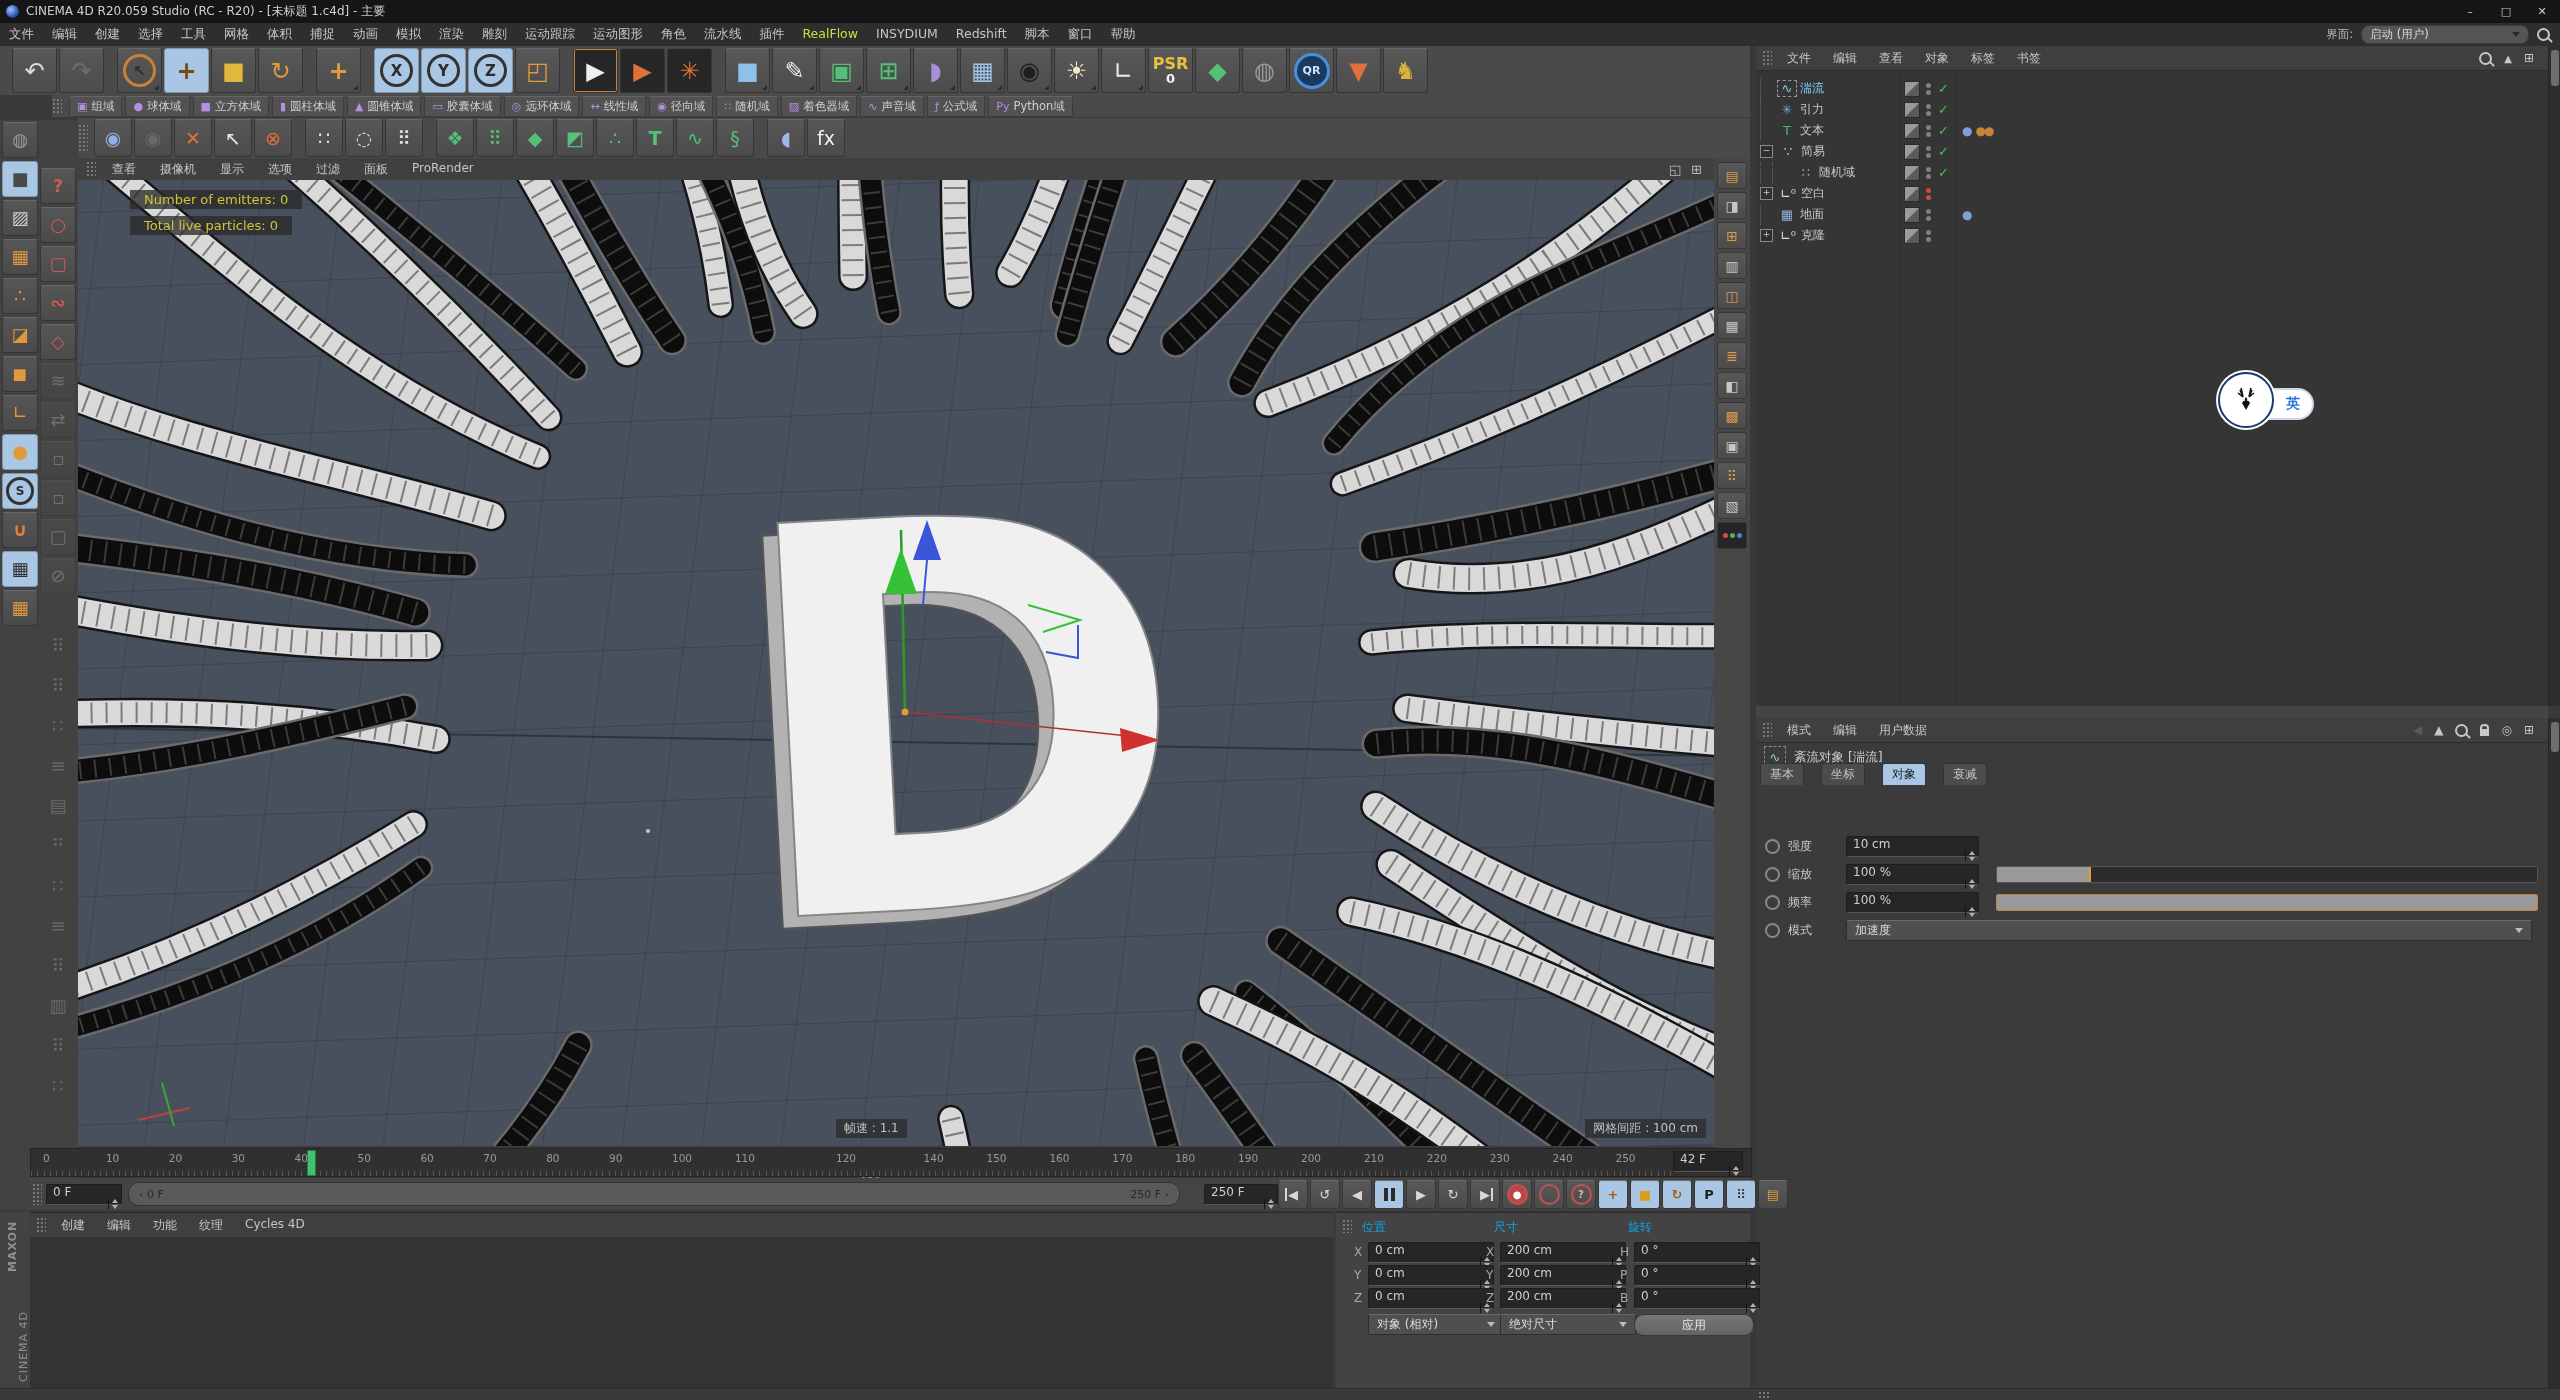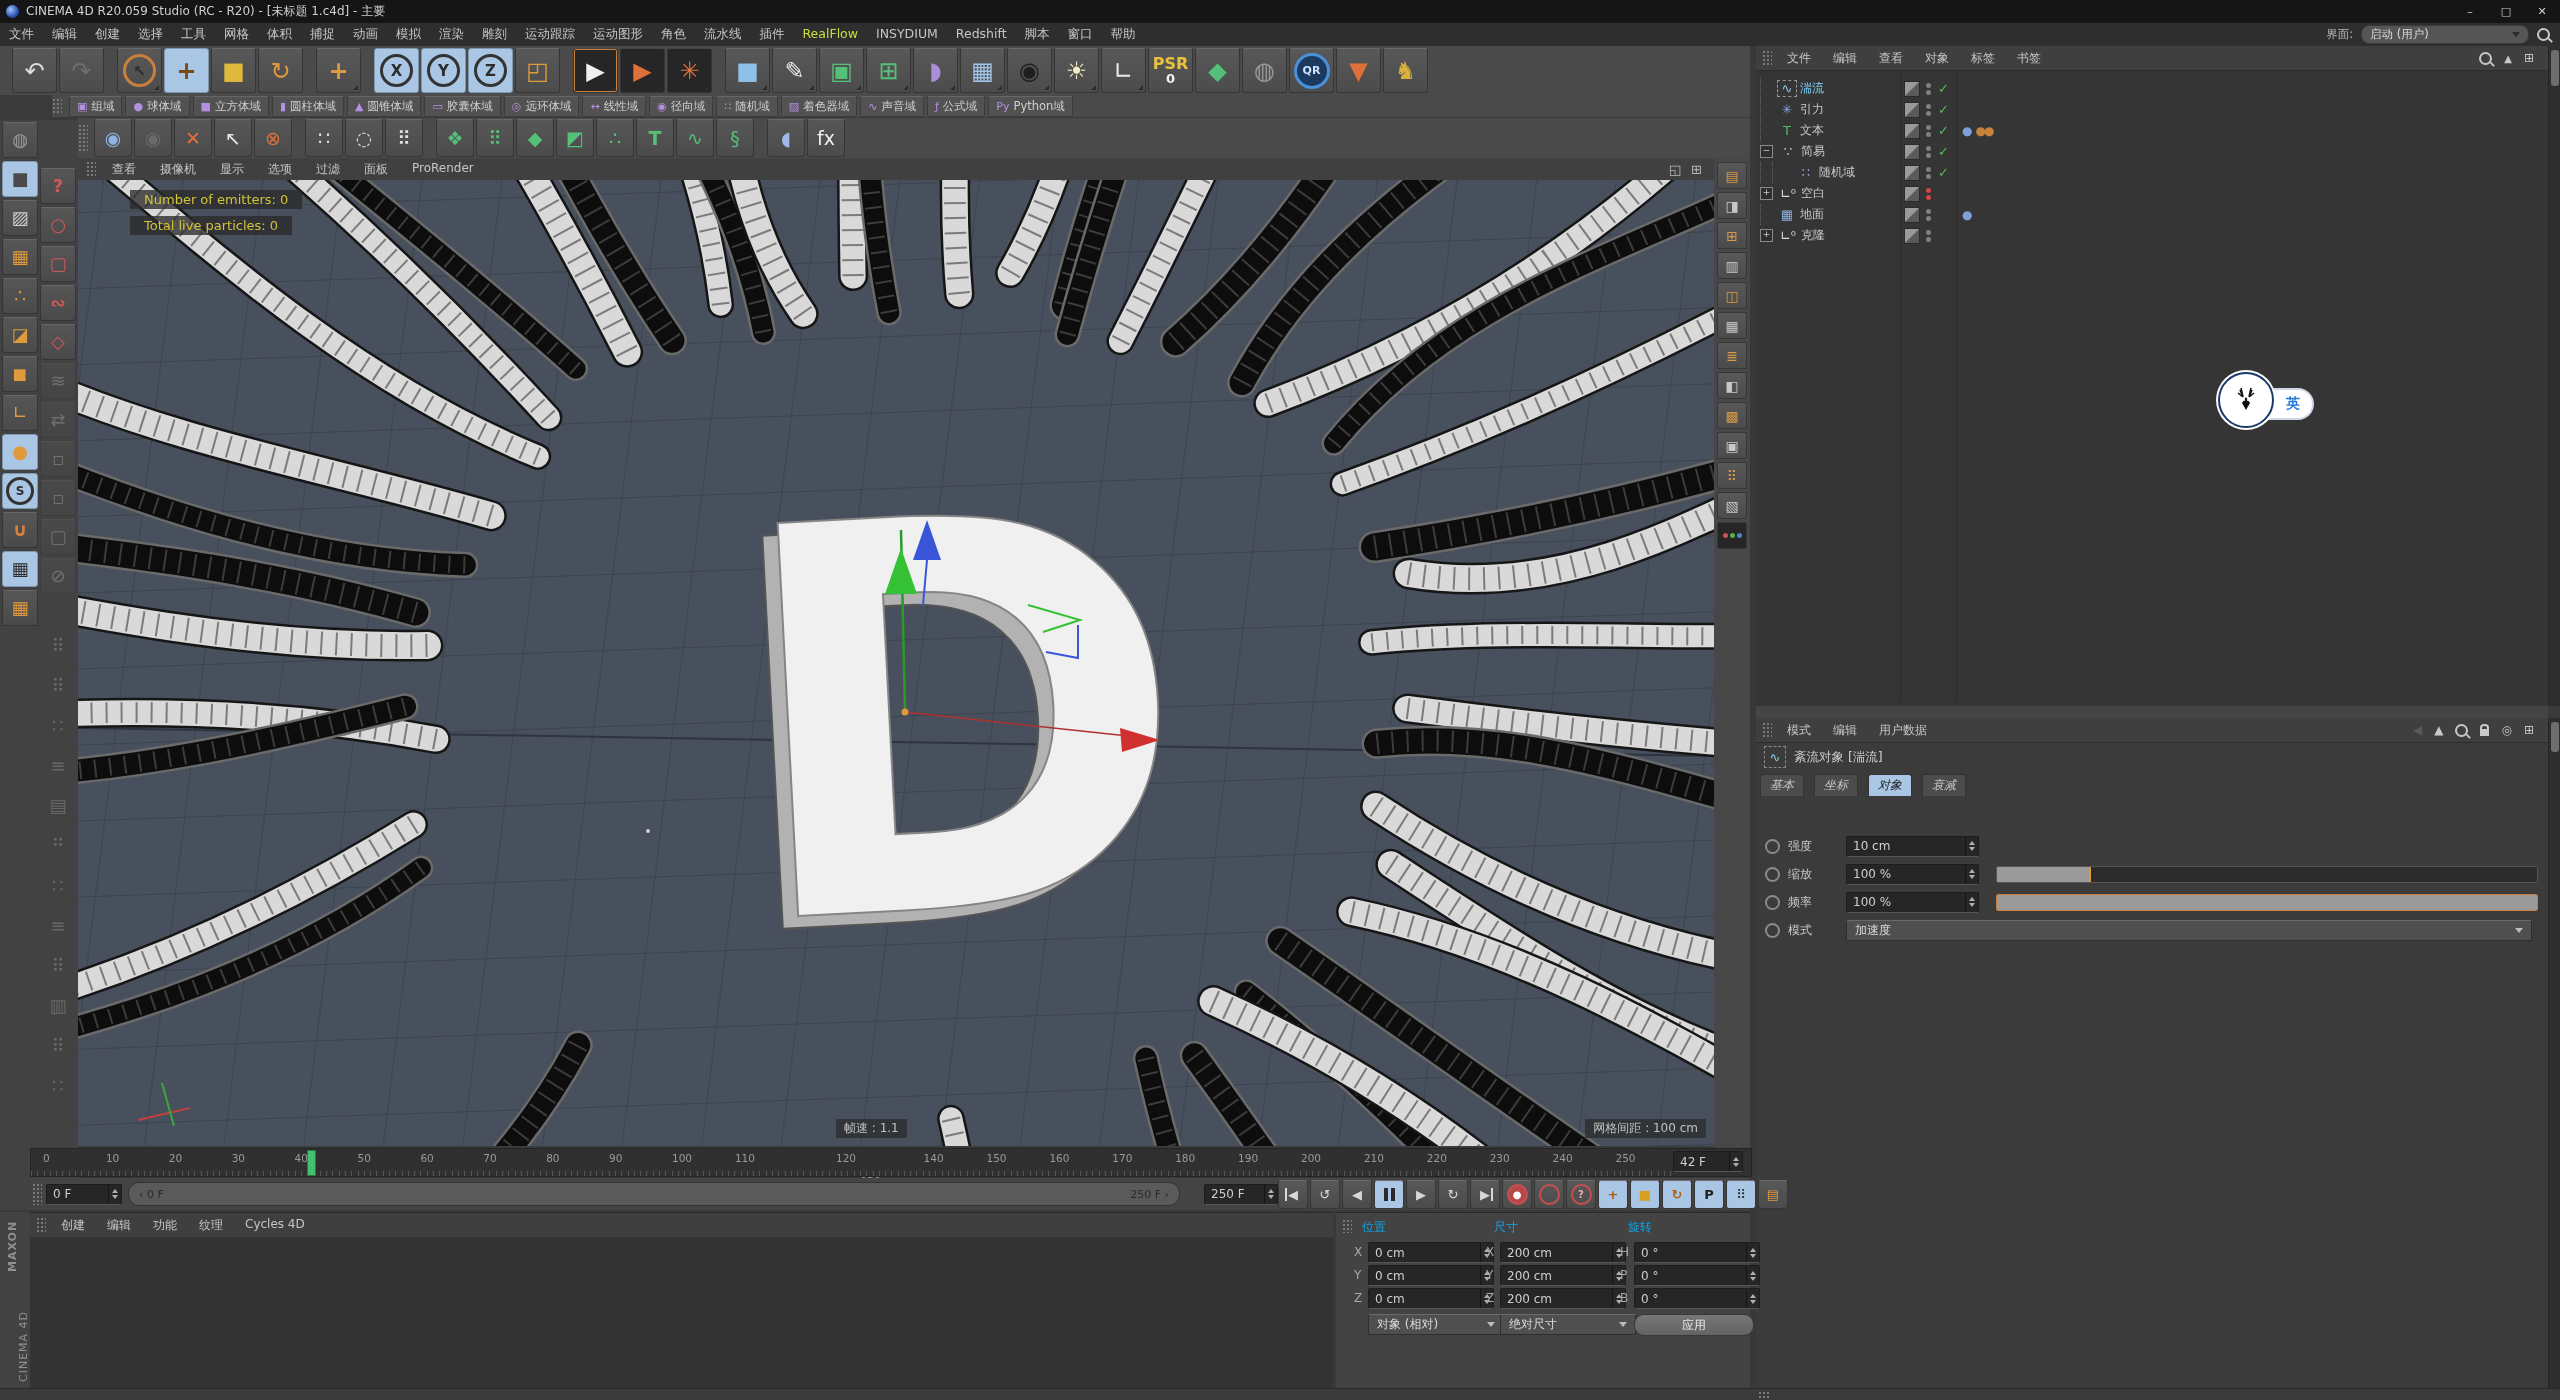--- a/index.html
+++ b/index.html
@@ -83,28 +83,28 @@
   .om-dots.red i{background:#d04848;}
   .om-chk{position:absolute;left:182px;color:#5cb85c;font-size:13px;font-weight:bold;}
   .om-tags{position:absolute;left:206px;display:flex;gap:5px;align-items:center;}
   .om-tags .tag{font-size:12px;}
   #om-sep1{position:absolute;left:144px;top:26px;width:1px;height:630px;background:#2a2a2a;}
   #om-sep2{position:absolute;left:200px;top:26px;width:1px;height:630px;background:#2a2a2a;}
   #splitter-h{left:1756px;top:706px;width:792px;height:12px;background:#454545;}
   #am{left:1756px;top:718px;width:792px;height:670px;background:#3b3b3b;}
   #am-title-row{position:absolute;left:8px;top:28px;display:flex;align-items:center;gap:8px;font-size:12.5px;color:#cfcfcf;}
   #am-obj-icon{width:20px;height:20px;border:1px dashed #8a8a8a;display:flex;align-items:center;justify-content:center;color:#8fd0e8;font-size:13px;}
-  #am-tabs{position:absolute;left:4px;top:56px;display:flex;gap:10px;font-style:italic;}
+  #am-tabs{position:absolute;left:4px;top:45px;display:flex;gap:17px;}
   .am-tab{height:21px;padding:0 9px;background:#4c4c4c;border:1px solid #333;border-bottom:none;display:flex;align-items:center;font-size:12px;color:#c4c4c4;border-radius:3px 3px 0 0;}
   .am-tab.on{background:#a9c7e5;color:#1e1e1e;}
   #am-section{position:absolute;left:0;top:88px;width:100%;height:20px;background:#2d2d2d;display:flex;align-items:center;padding-left:8px;font-size:12px;color:#d8d8d8;font-weight:bold;}
   .am-row{position:absolute;left:0;width:100%;height:24px;display:flex;align-items:center;font-size:12px;color:#c8c8c8;}
   .am-key{width:11px;height:11px;border:2px solid #8a8a8a;border-radius:50%;margin:0 8px 0 9px;flex:none;}
   .am-label{width:58px;flex:none;}
-  .vfield{height:19px;background:#262626;border:1px solid #1d1d1d;border-bottom-color:#565656;border-radius:2px;display:flex;align-items:center;padding:0 0 0 6px;font-size:12px;color:#cfcfcf;}
+  .vfield{height:19px;background:#262626;border:1px solid #1d1d1d;border-bottom-color:#565656;border-radius:2px;display:flex;padding:0 0 0 6px;font-size:12px;color:#cfcfcf;flex-direction:column;}
   .step{width:12px;align-self:stretch;display:flex;flex-direction:column;align-items:center;justify-content:center;gap:2px;border-left:1px solid #141414;margin-left:auto;}
   .step i{width:0;height:0;border-left:3.5px solid transparent;border-right:3.5px solid transparent;display:block;}
   .step .up{border-bottom:4px solid #b0b0b0;}
   .step .dn{border-top:4px solid #b0b0b0;}
   .slider{position:absolute;left:240px;height:15px;width:540px;background:#2b2b2b;border:1px solid #555;border-radius:2px;overflow:hidden;}
   .slider .fill{height:100%;background:#9a9a9a;}
   .slider .mark{position:absolute;top:0;width:2px;height:100%;background:#e09a2e;}
   .slider.full{border-color:#c8803a;}
   .dropdown{height:19px;background:#4f4f4f;border:1px solid #2e2e2e;border-top-color:#6a6a6a;border-radius:2px;display:flex;align-items:center;padding:0 8px;font-size:12px;color:#dcdcdc;}
   .dropdown .arrow{margin-left:auto;width:0;height:0;border-left:4px solid transparent;border-right:4px solid transparent;border-top:5px solid #bcbcbc;}

